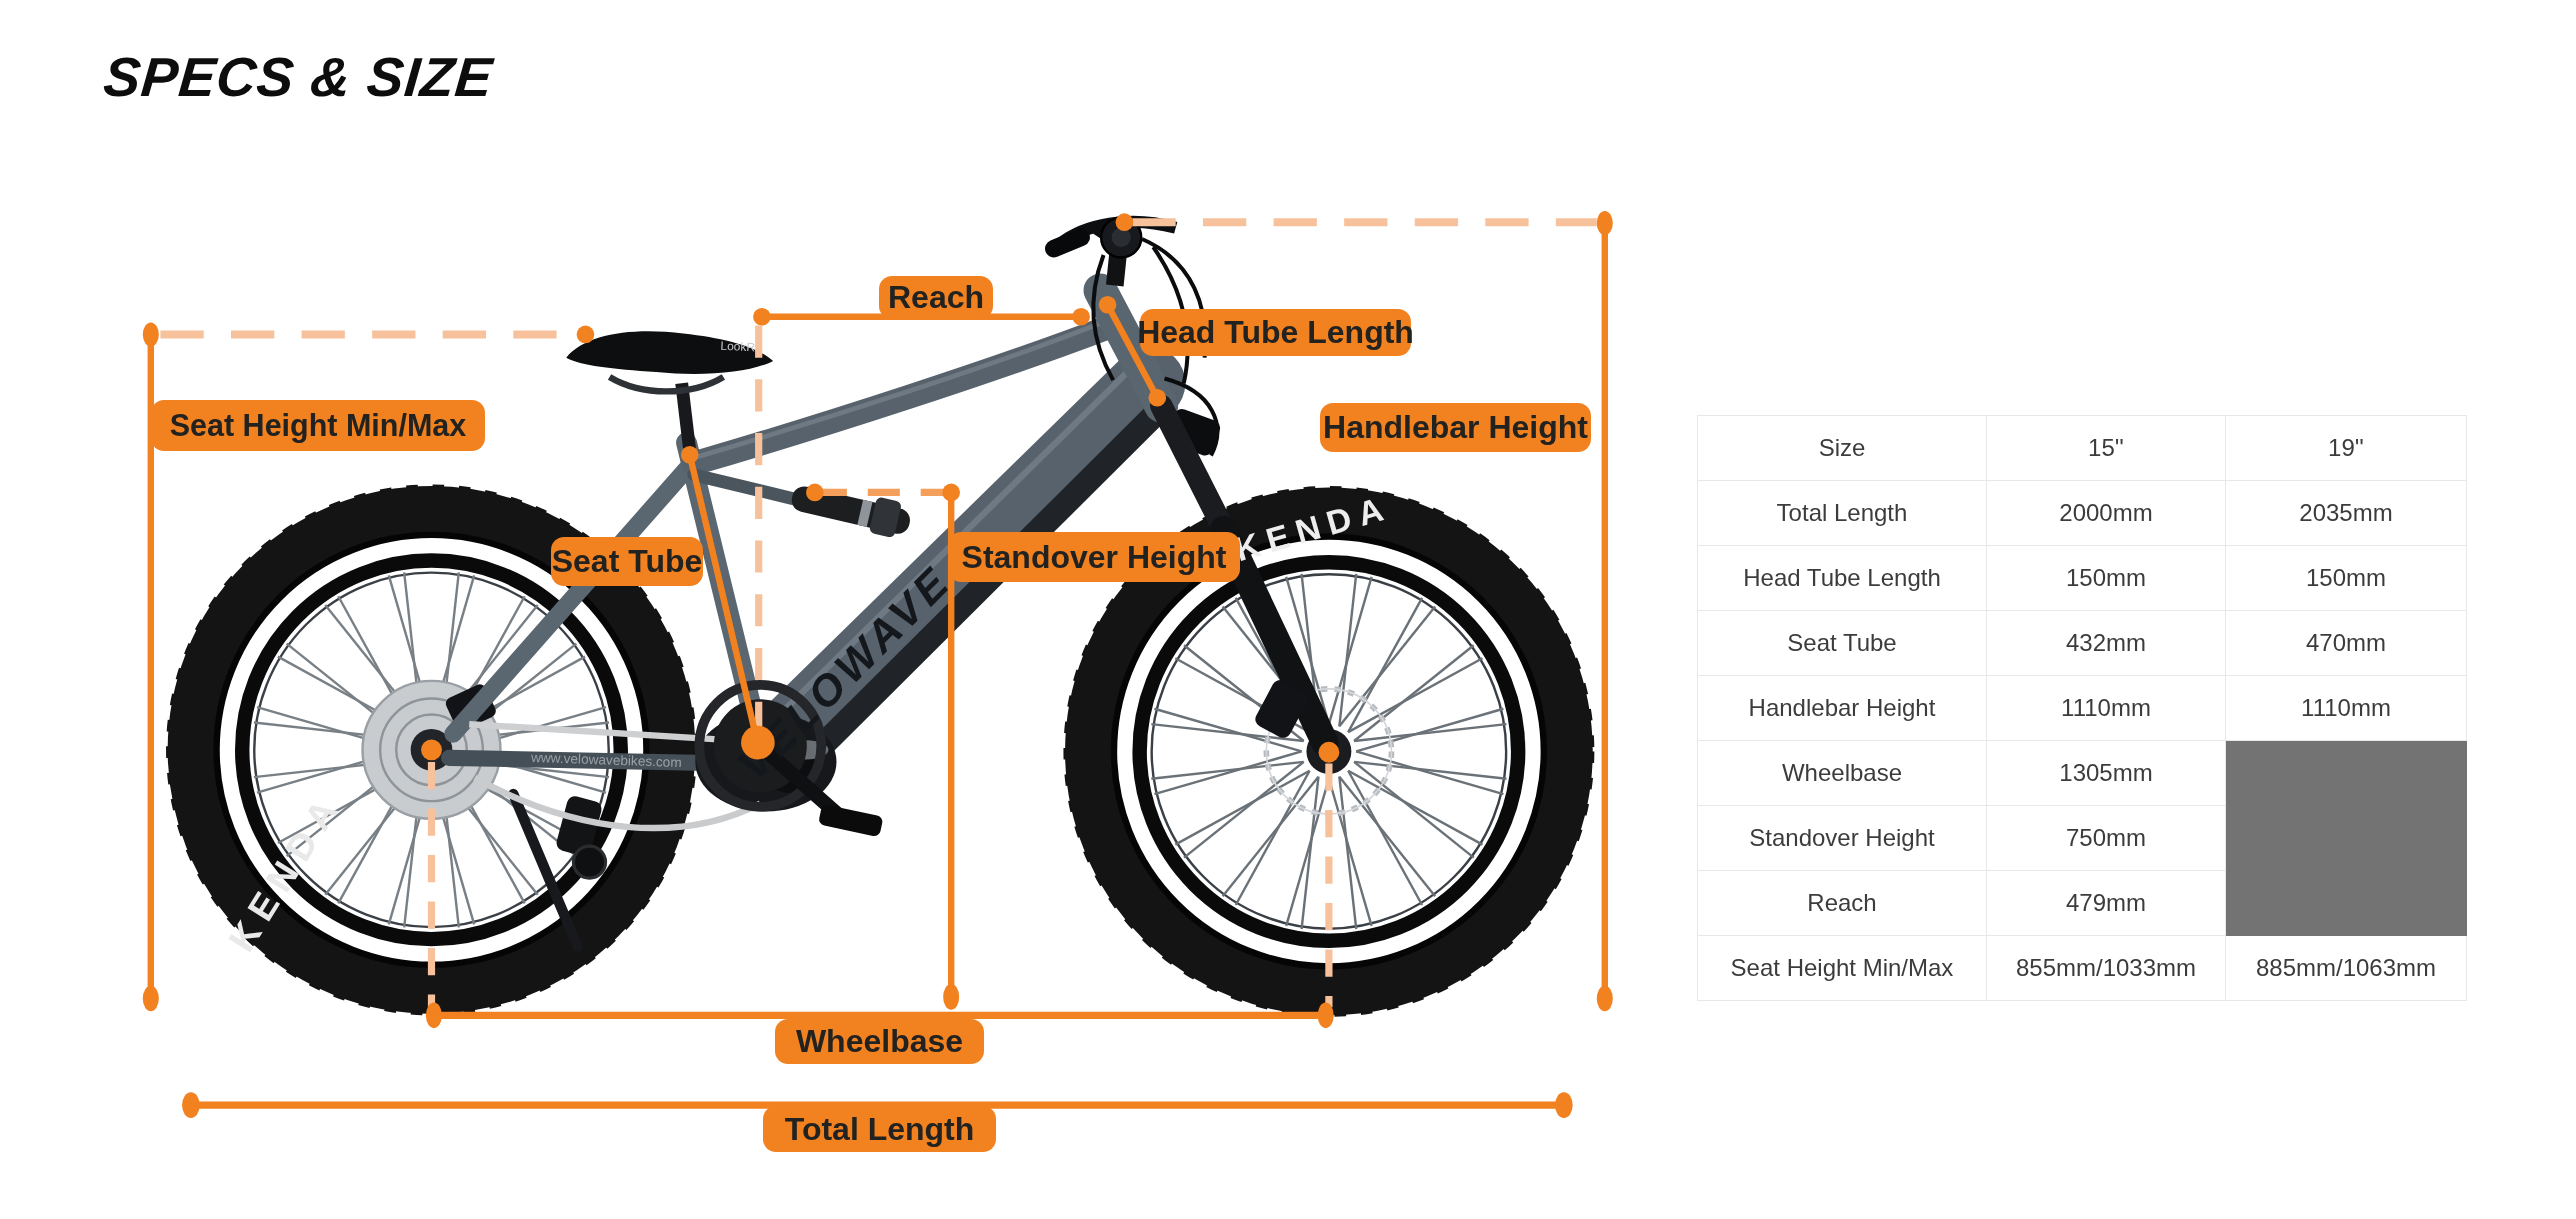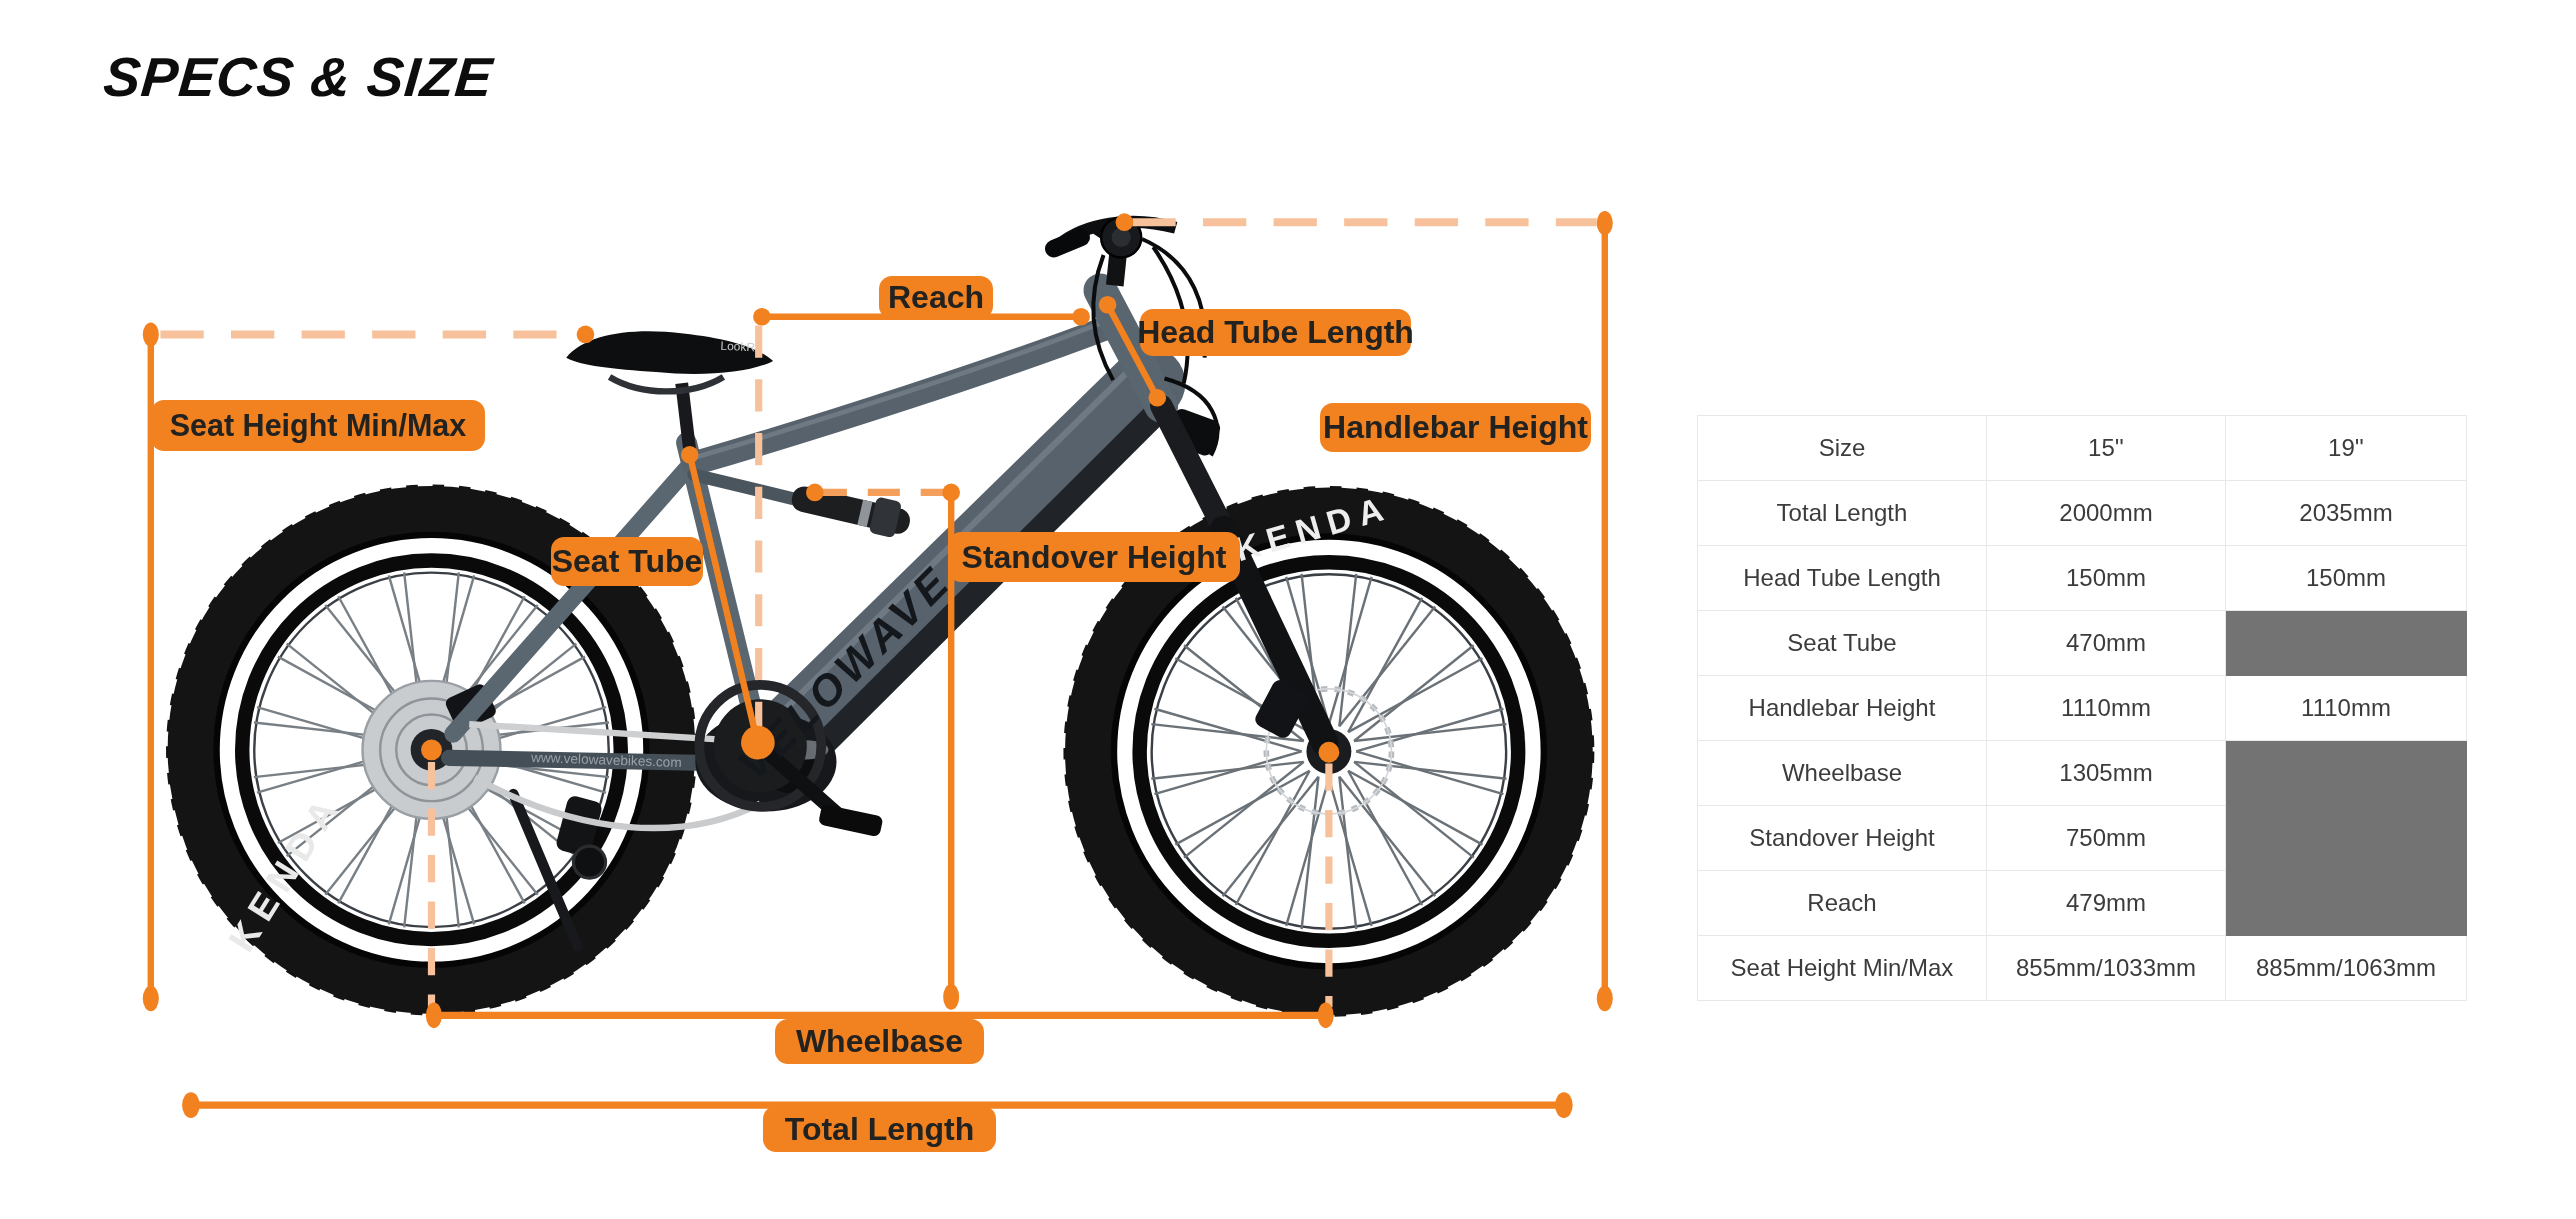--- a/index.html
+++ b/index.html
@@ -286,20 +286,21 @@
       <div class="td">2000mm</div>
       <div class="td">2035mm</div>
     </div>
     <div class="tr">
       <div class="td">Head Tube Length</div>
       <div class="td">150mm</div>
       <div class="td">150mm</div>
     </div>
     <div class="tr">
       <div class="td">Seat Tube</div>
+      <div class="td">432mm</div>
       <div class="td">470mm</div>
     </div>
     <div class="tr">
       <div class="td">Handlebar Height</div>
       <div class="td">1110mm</div>
       <div class="td">1110mm</div>
     </div>
     <div class="tr">
       <div class="td">Wheelbase</div>
       <div class="td">1305mm</div>

